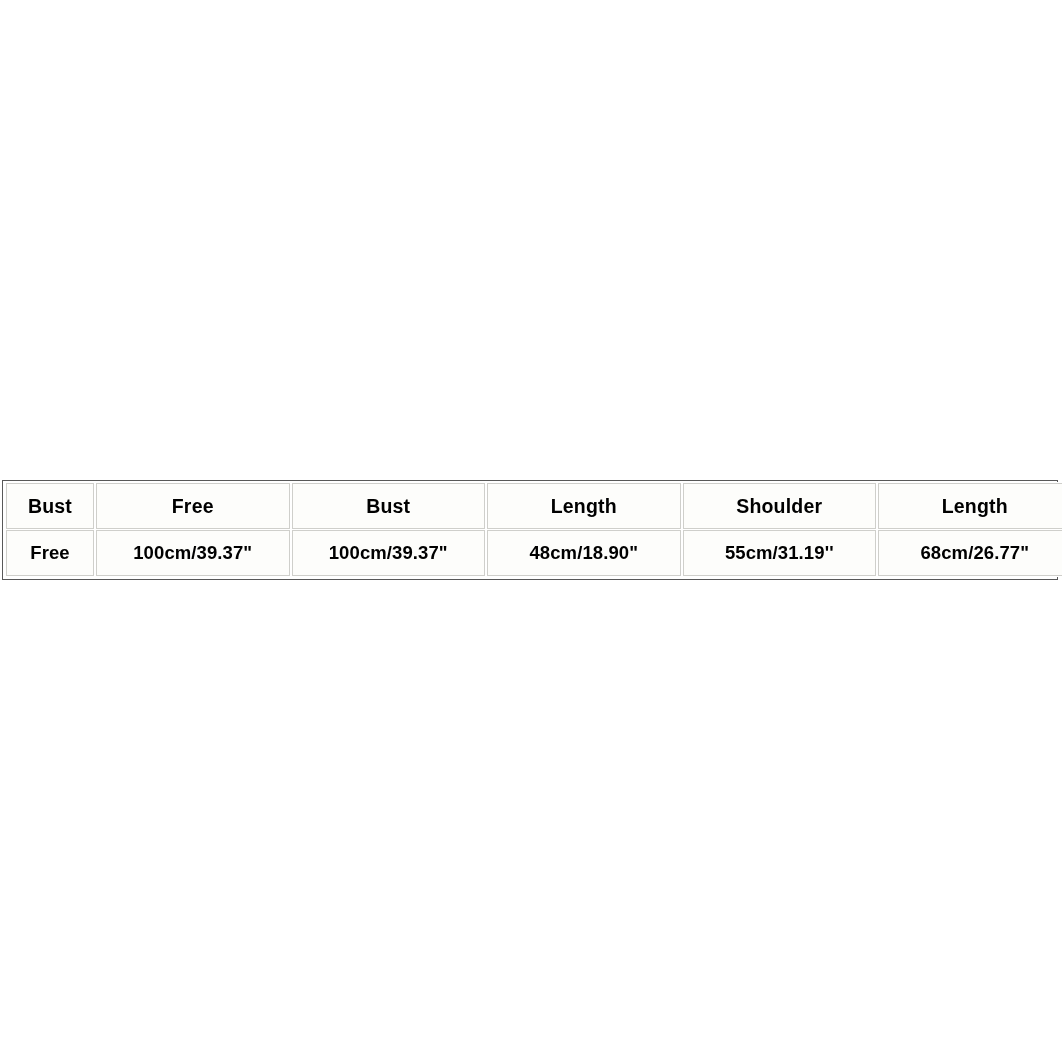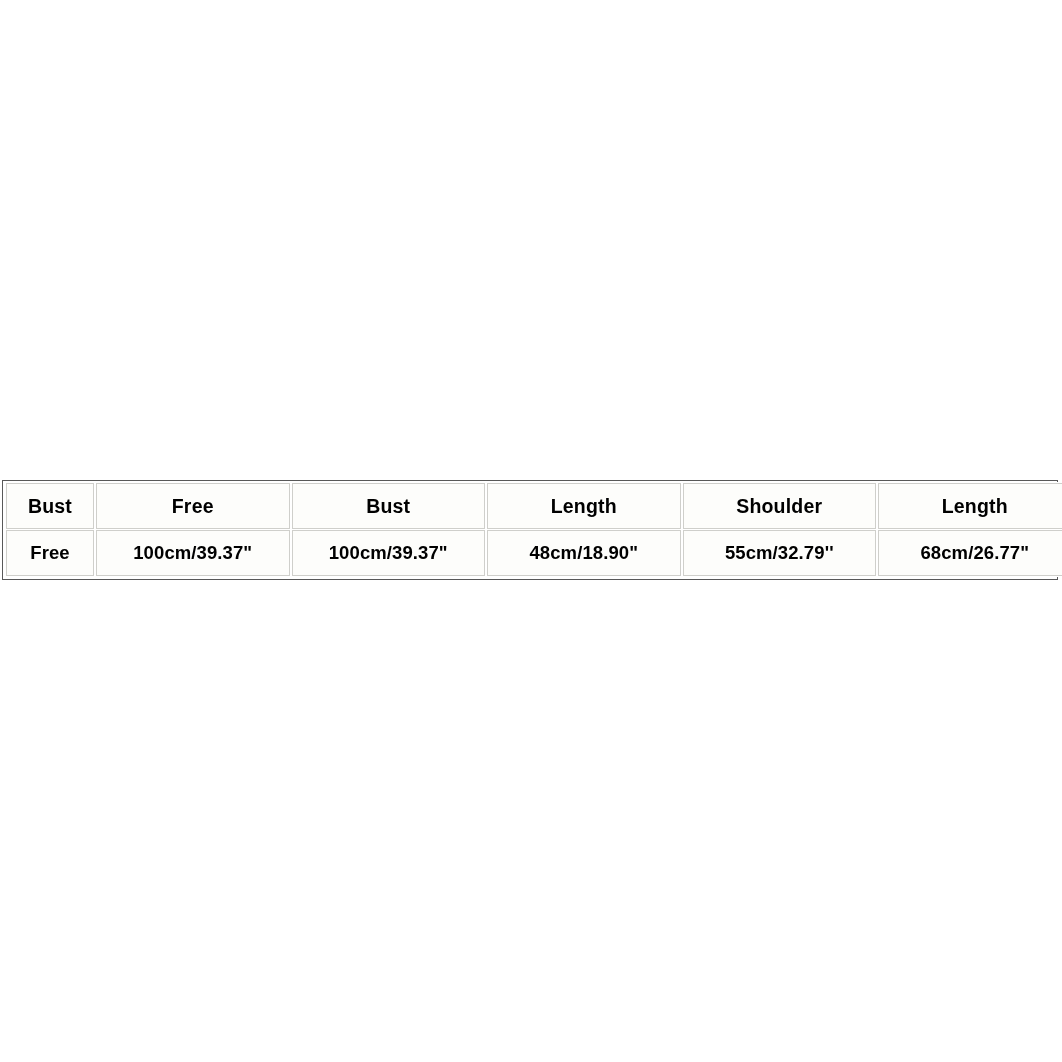--- a/index.html
+++ b/index.html
@@ -86,18 +86,18 @@
         <td>Bust</td>
         <td>Length</td>
         <td>Shoulder</td>
         <td>Length</td>
       </tr>
       <tr class="data-row">
         <td class="cell-size-label">Free</td>
         <td>100cm/39.37"</td>
         <td>100cm/39.37"</td>
         <td>48cm/18.90"</td>
-        <td>55cm/32.79''</td>
+        <td>55cm/31.19''</td>
         <td>68cm/26.77"</td>
       </tr>
     </tbody>
   </table>
 </div>
 
 </body></html>

